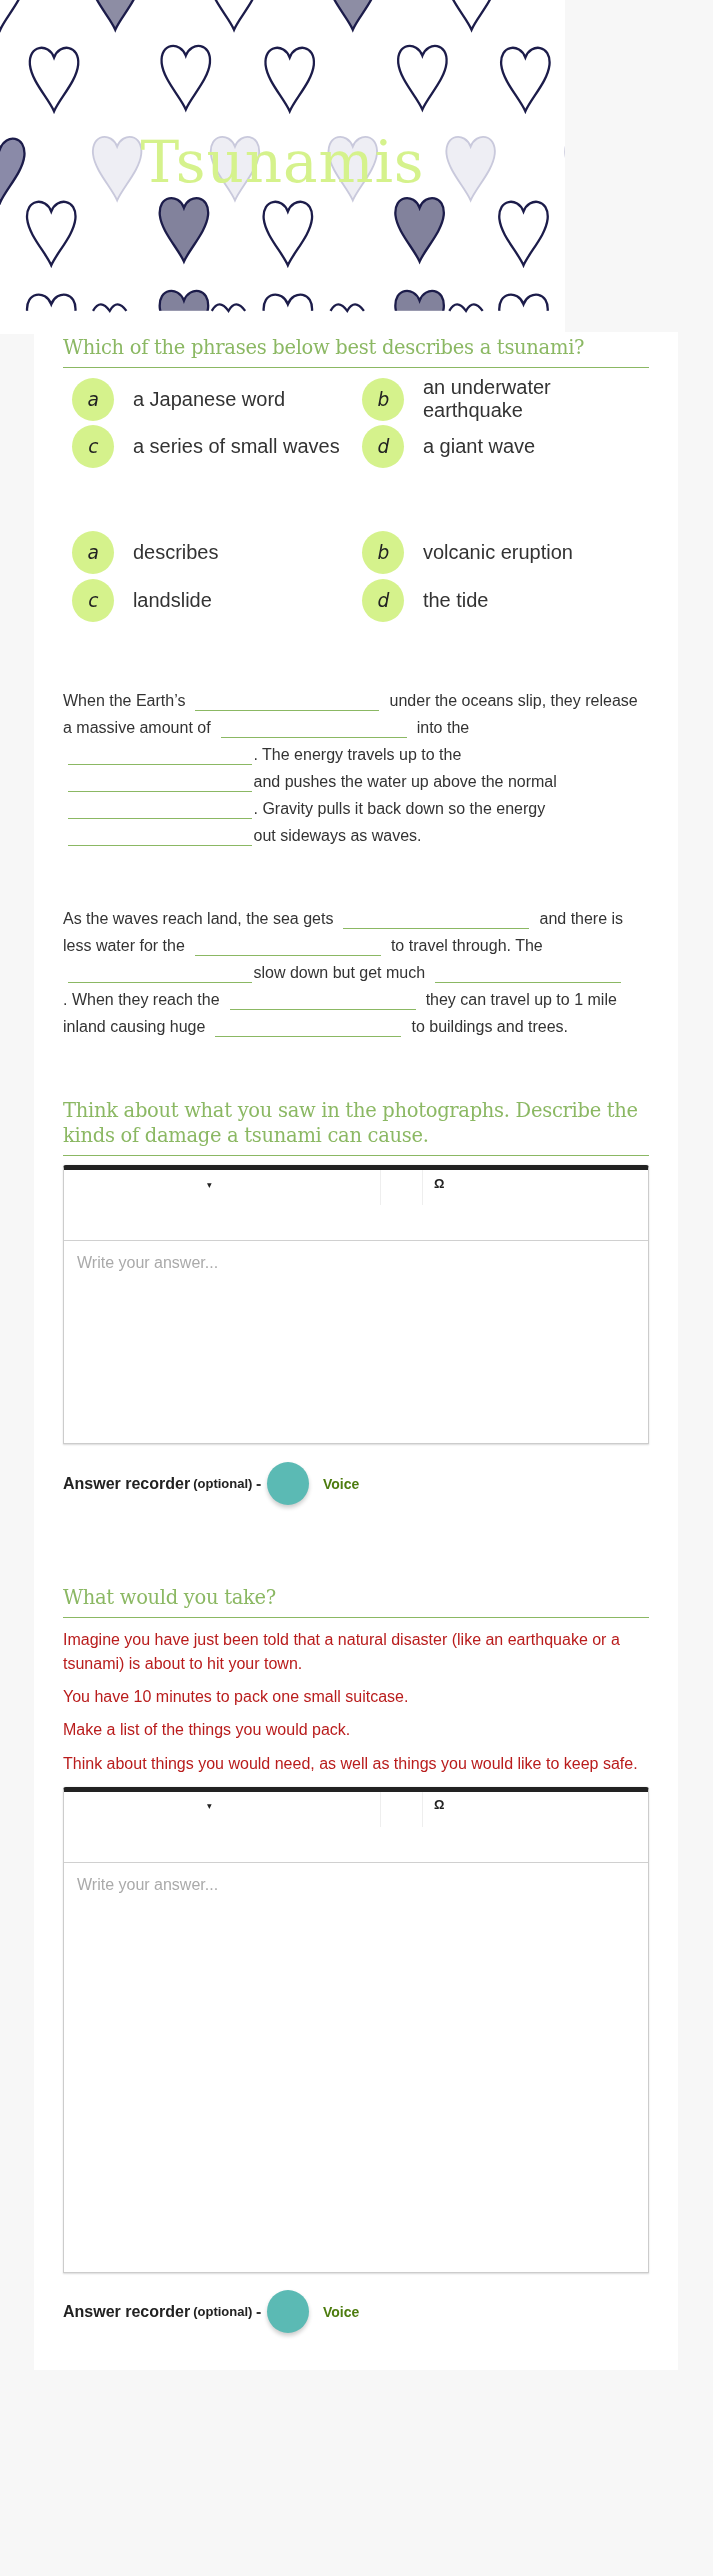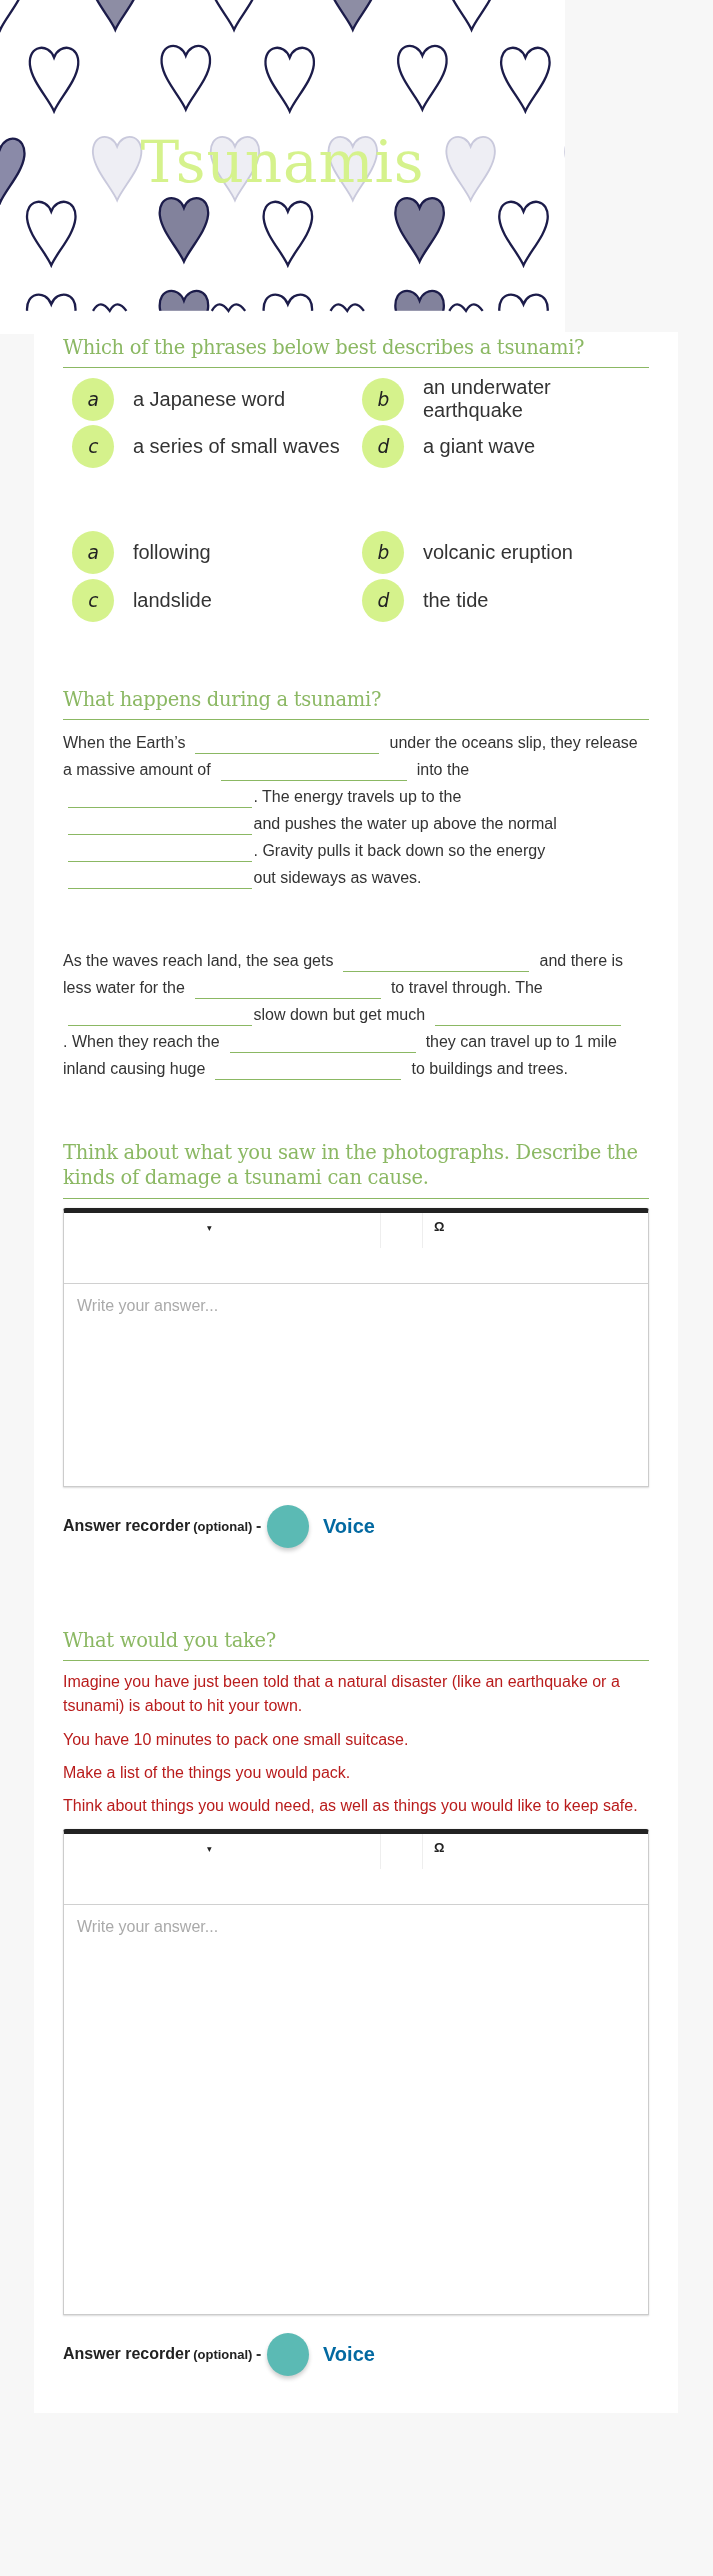--- a/index.html
+++ b/index.html
@@ -141,21 +141,21 @@
   .rec-label { font-size: 16px; font-weight: bold; color: #222; }
   .rec-opt { font-size: 13px; font-weight: bold; color: #222; margin-left: 3px; }
   .rec-dash { font-size: 16px; font-weight: bold; margin: 0 5.6px 0 3.7px; }
   .rec-btn {
     width: 42px; height: 43px; border-radius: 50%;
     background: #5bbab4;
     box-shadow: 0 2.8px 4.6px rgba(0,0,0,0.2);
     border: none; cursor: pointer;
     margin-right: 14px;
   }
-  .rec-voice { font-size: 20px; font-weight: bold; color: #0369a1; }
+  .rec-voice { font-size: 14px; font-weight: bold; color: #4d7c0f; }
   .para { font-size: 16px; line-height: 24px; color: #b91c1c; margin-bottom: 9.3px; }
 </style>
 </head>
 <body>
 
 <div class="hero">
   <svg width="713" height="334" viewBox="0 0 768 360">
     <defs>
       <path id="heart" d="M0,-18 C-6,-34 -28,-32 -26,-10 C-24,8 -6,26 0,40 C6,26 24,8 26,-10 C28,-32 6,-34 0,-18 Z"></path>
     </defs>
@@ -241,39 +241,38 @@
         <span class="bubble">d</span>
         <span class="opt-text">a giant wave</span>
       </div>
     </div>
   </div>
 
   <div class="section" style="padding-top:63px;">
     <div class="options">
       <div class="option">
         <span class="bubble">a</span>
-        <span class="opt-text">following</span>
+        <span class="opt-text">describes</span>
       </div>
       <div class="option">
         <span class="bubble">b</span>
         <span class="opt-text">volcanic eruption</span>
       </div>
       <div class="option">
         <span class="bubble">c</span>
         <span class="opt-text">landslide</span>
       </div>
       <div class="option">
         <span class="bubble">d</span>
         <span class="opt-text">the tide</span>
       </div>
     </div>
   </div>
 
   <div class="section" style="padding-top:65px;">
-    <h2 class="q-title">What happens during a tsunami?</h2>
     <div class="fill">
       <span>When the Earth’s</span>
       <span class="blank" style="width:184px;"></span>
       <span>under the oceans slip, they release a massive amount of</span>
       <span class="blank" style="width:186px;"></span>
       <span>into the</span><br>
       <span class="blank" style="width:184px;margin-left:4.6px;margin-right:1.9px;"></span><span>. The energy travels up to the</span><br>
       <span class="blank" style="width:184px;margin-left:4.6px;margin-right:1.9px;"></span><span>and pushes the water up above the normal</span><br>
       <span class="blank" style="width:184px;margin-left:4.6px;margin-right:1.9px;"></span><span>. Gravity pulls it back down so the energy</span><br>
       <span class="blank" style="width:184px;margin-left:4.6px;margin-right:1.9px;"></span><span>out sideways as waves.</span>

